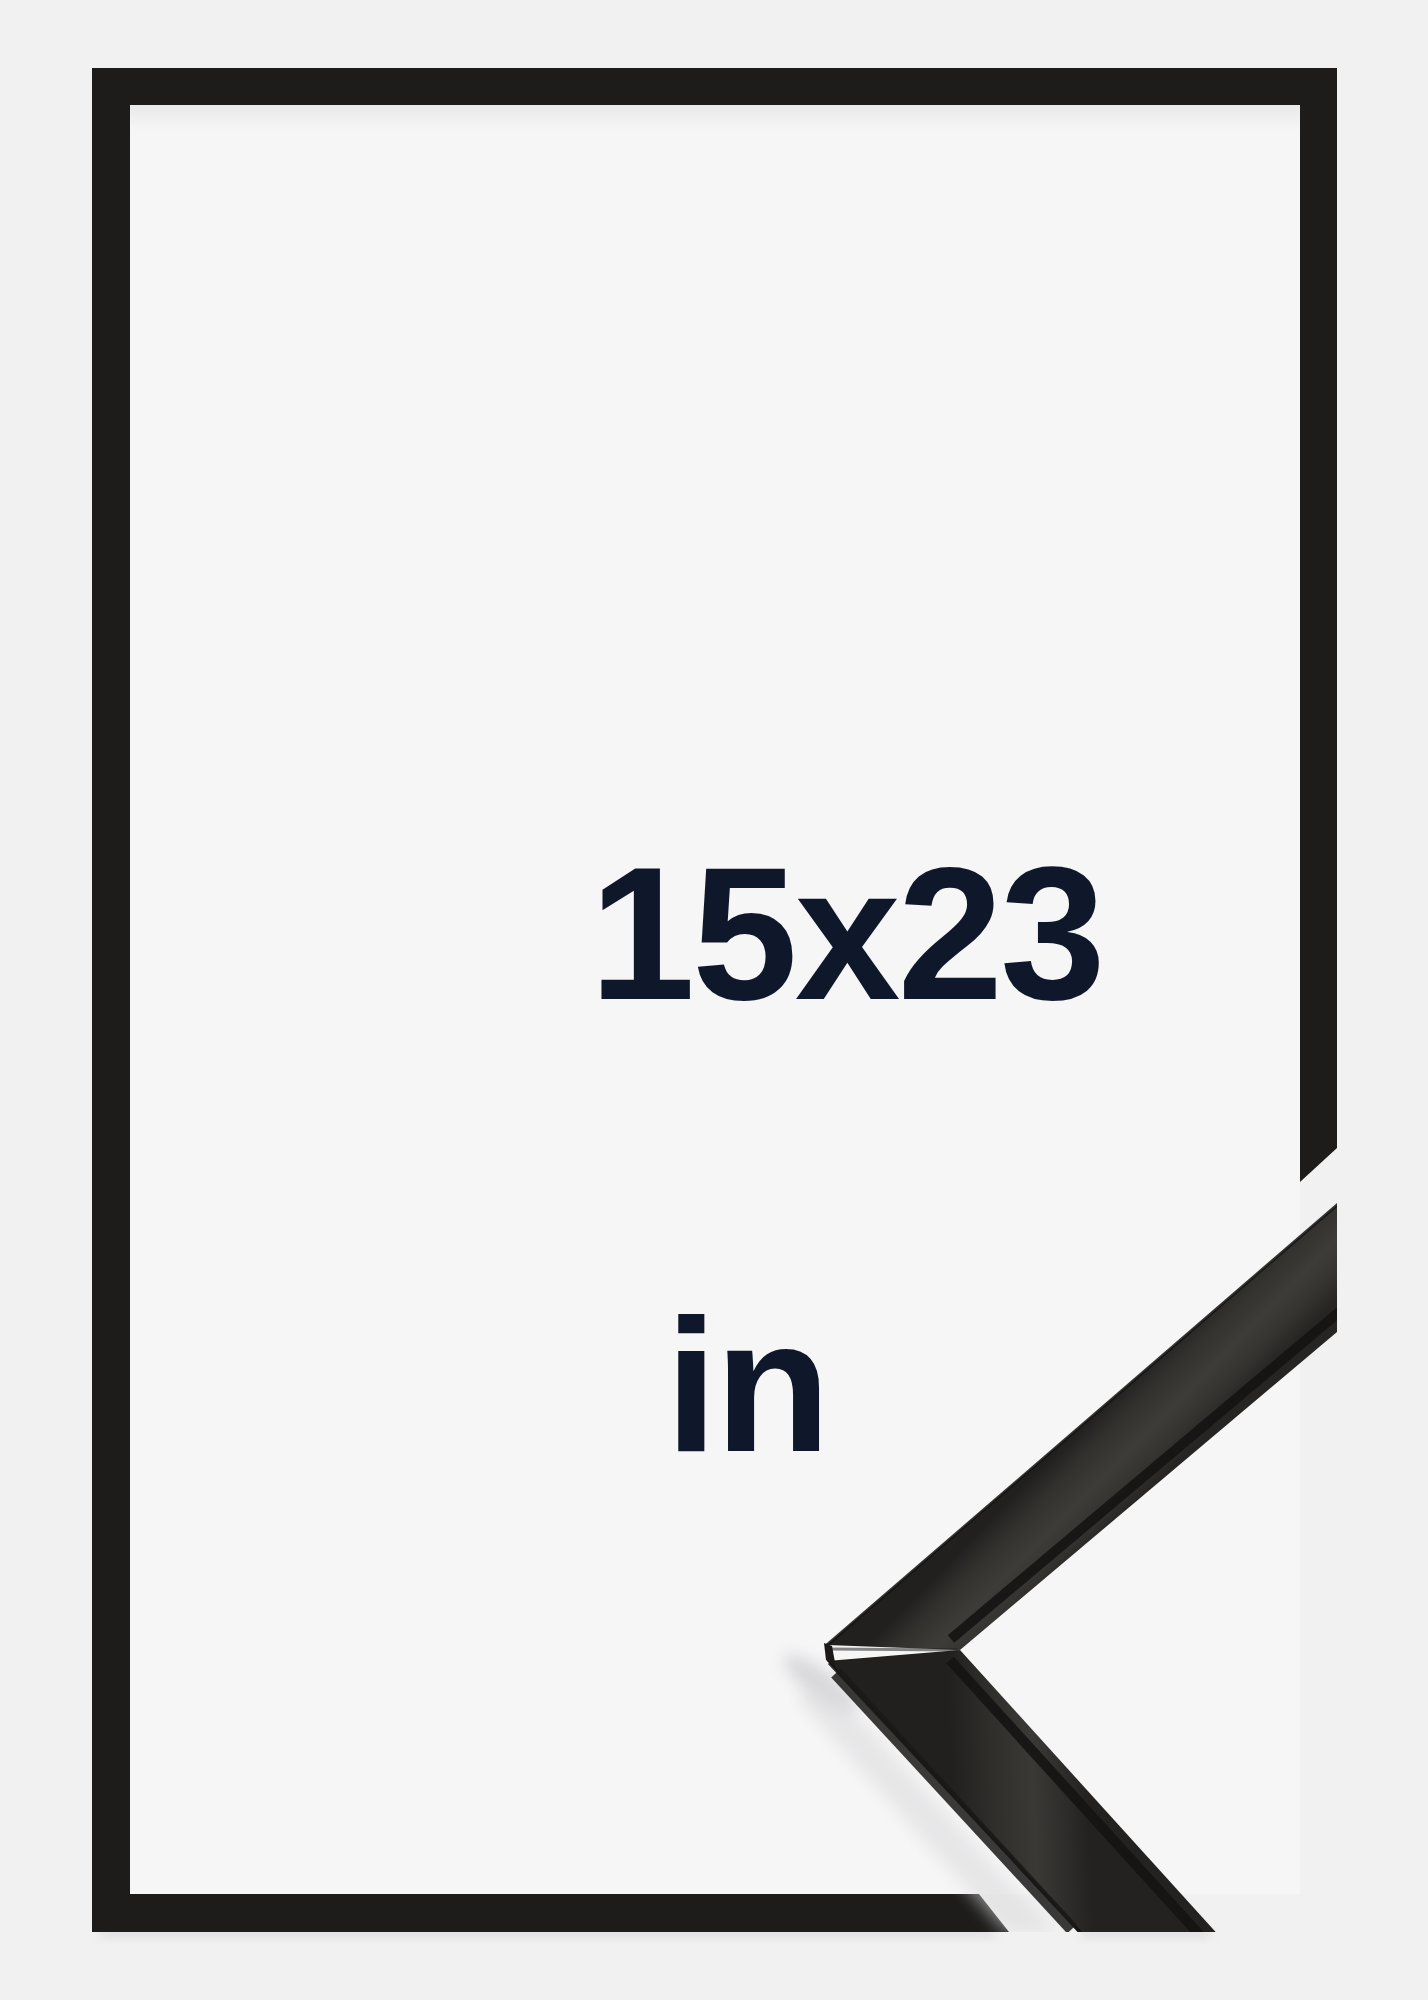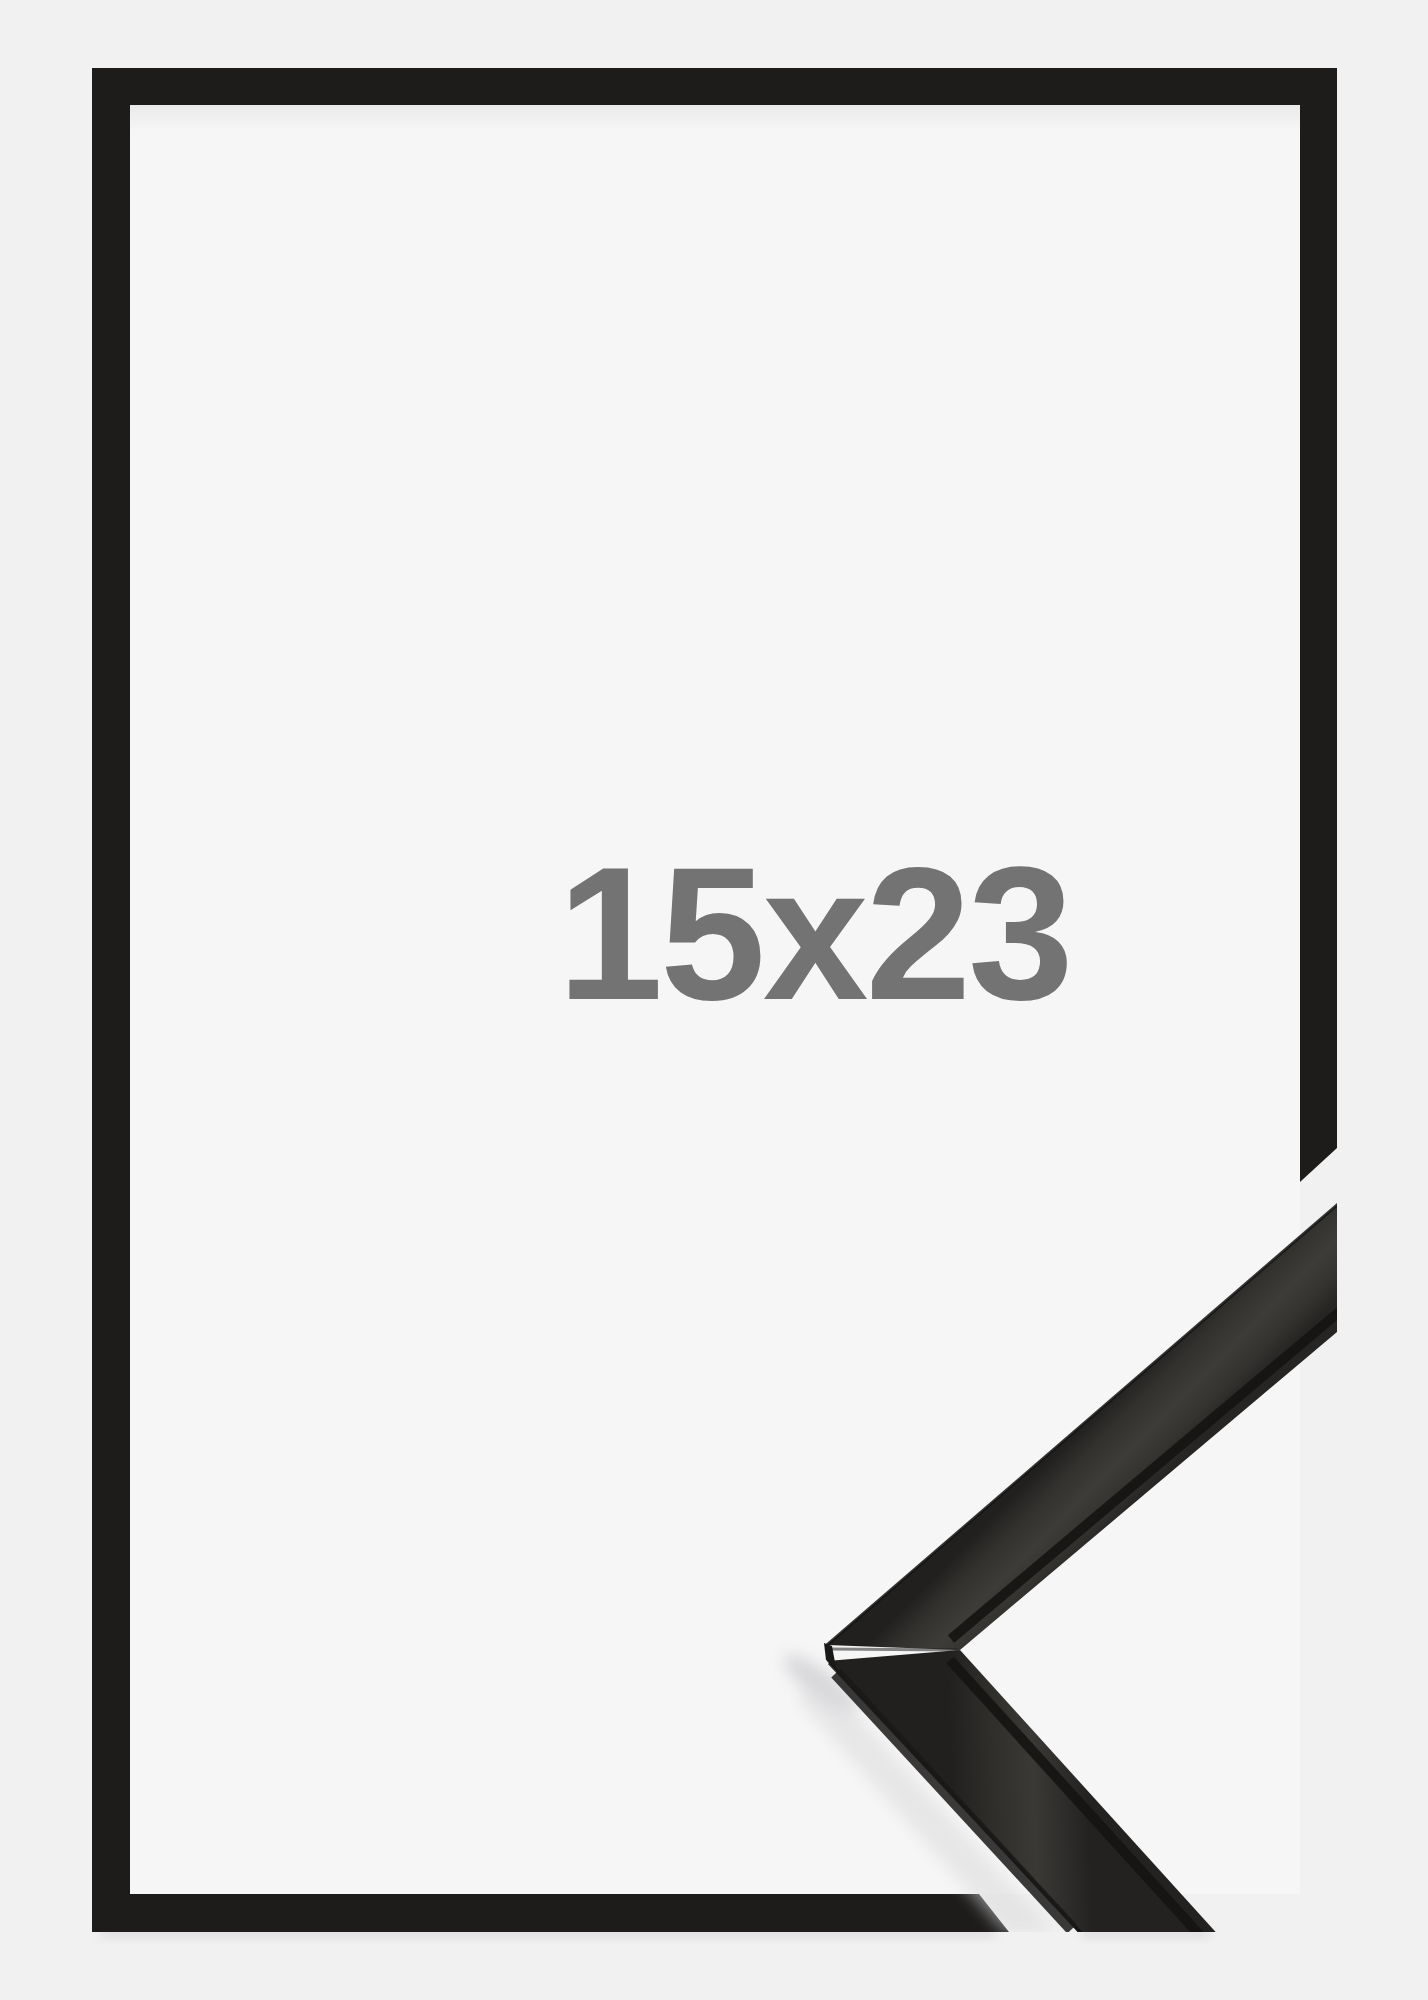--- a/index.html
+++ b/index.html
@@ -11,23 +11,24 @@
   .stage{position:absolute;inset:0;width:1428px;height:2000px;}
   svg.art{position:absolute;left:0;top:0;width:1428px;height:2000px;display:block;}
   .size-text{
     position:absolute;
     left:92px;top:594px;width:1245px;
     text-align:center;
     font-weight:bold;
     font-size:190px;
     line-height:226px;
     letter-spacing:-3px;
-    color:#737373;
+    color:#0f172a;
     user-select:none;
     white-space:pre;
+    padding-left:32px;
   }
   .size-text .unit{display:block;}
 </style>
 </head>
 <body>
 
 <div class="stage">
 
   <svg class="art" viewBox="0 0 1428 2000" aria-hidden="true">
     <defs>
@@ -91,15 +92,16 @@
       <line x1="836" y1="1673" x2="1072" y2="1929" stroke="#1a1918" stroke-width="13" opacity="0.85"></line>
 
       <line x1="829" y1="1649" x2="958" y2="1650" stroke="#121211" stroke-width="3" opacity="0.5"></line>
 
       <polygon points="824,1643 832,1646 836,1668 826,1660" fill="#1a1918"></polygon>
     </g>
   </svg>
 
   <div class="size-text">
     <span>15x23</span>
+    <span class="unit">in</span>
   </div>
 
 </div>
 
 </body></html>

